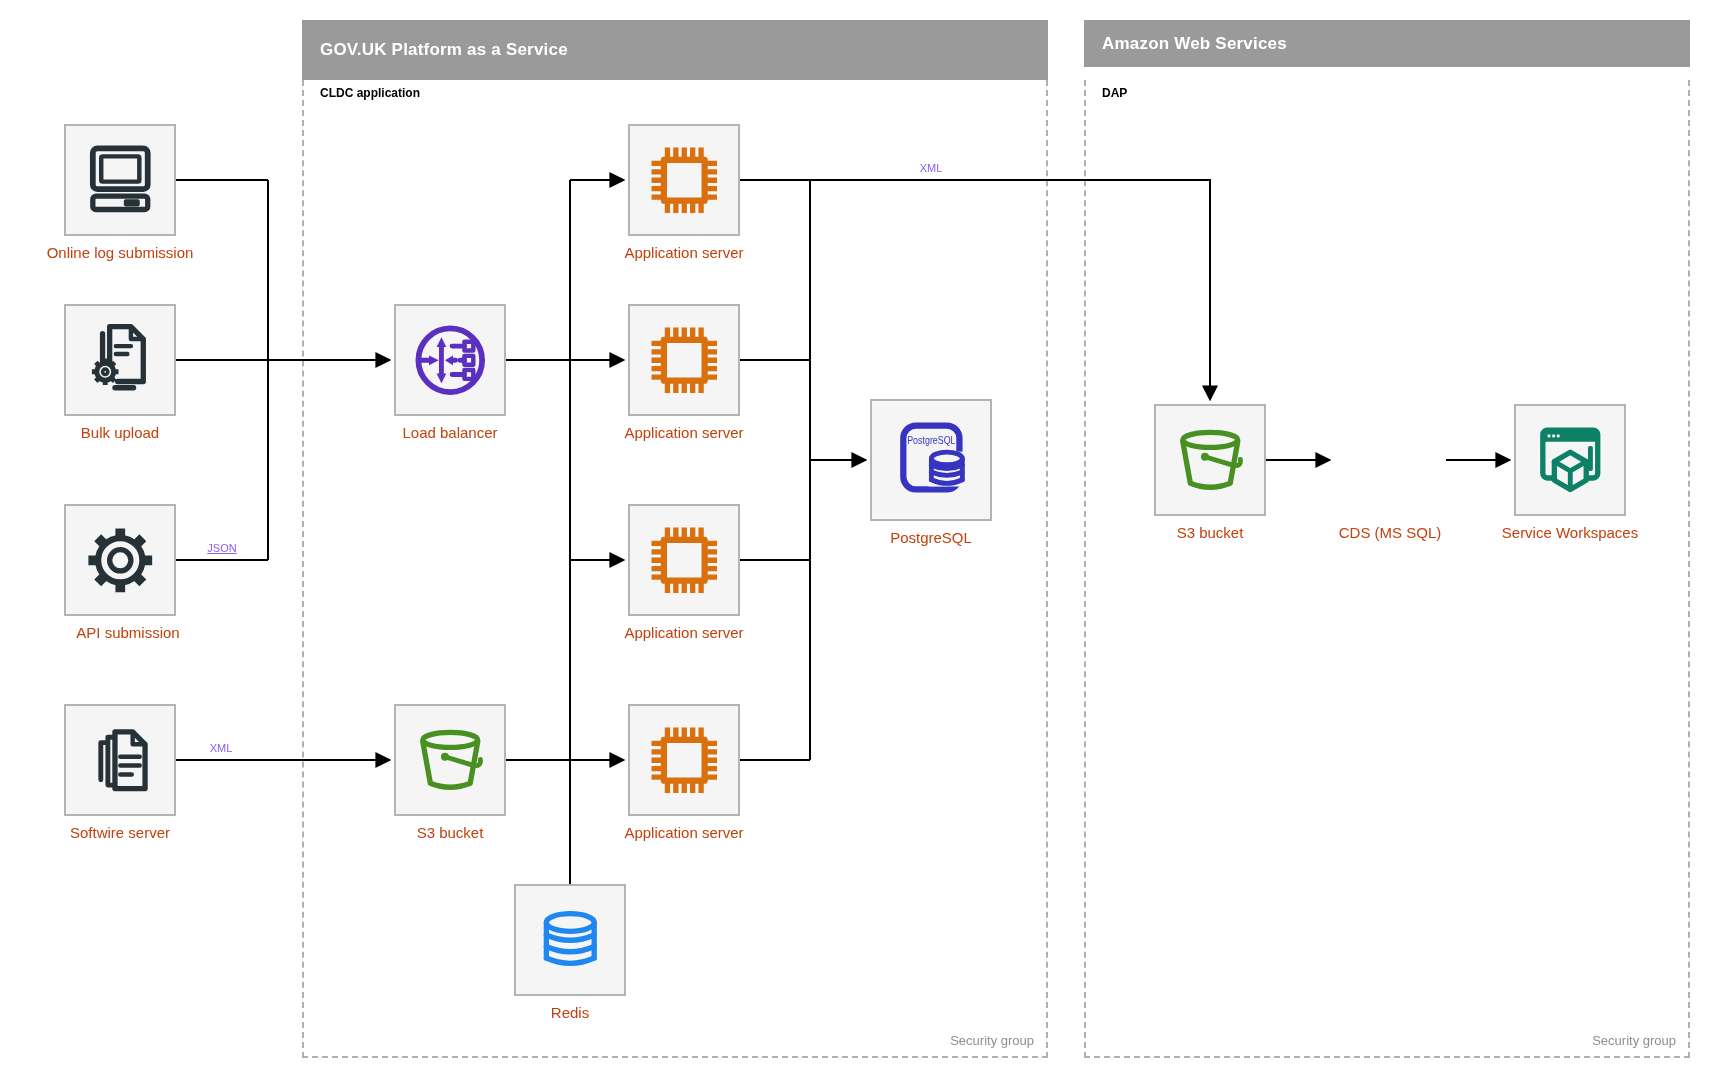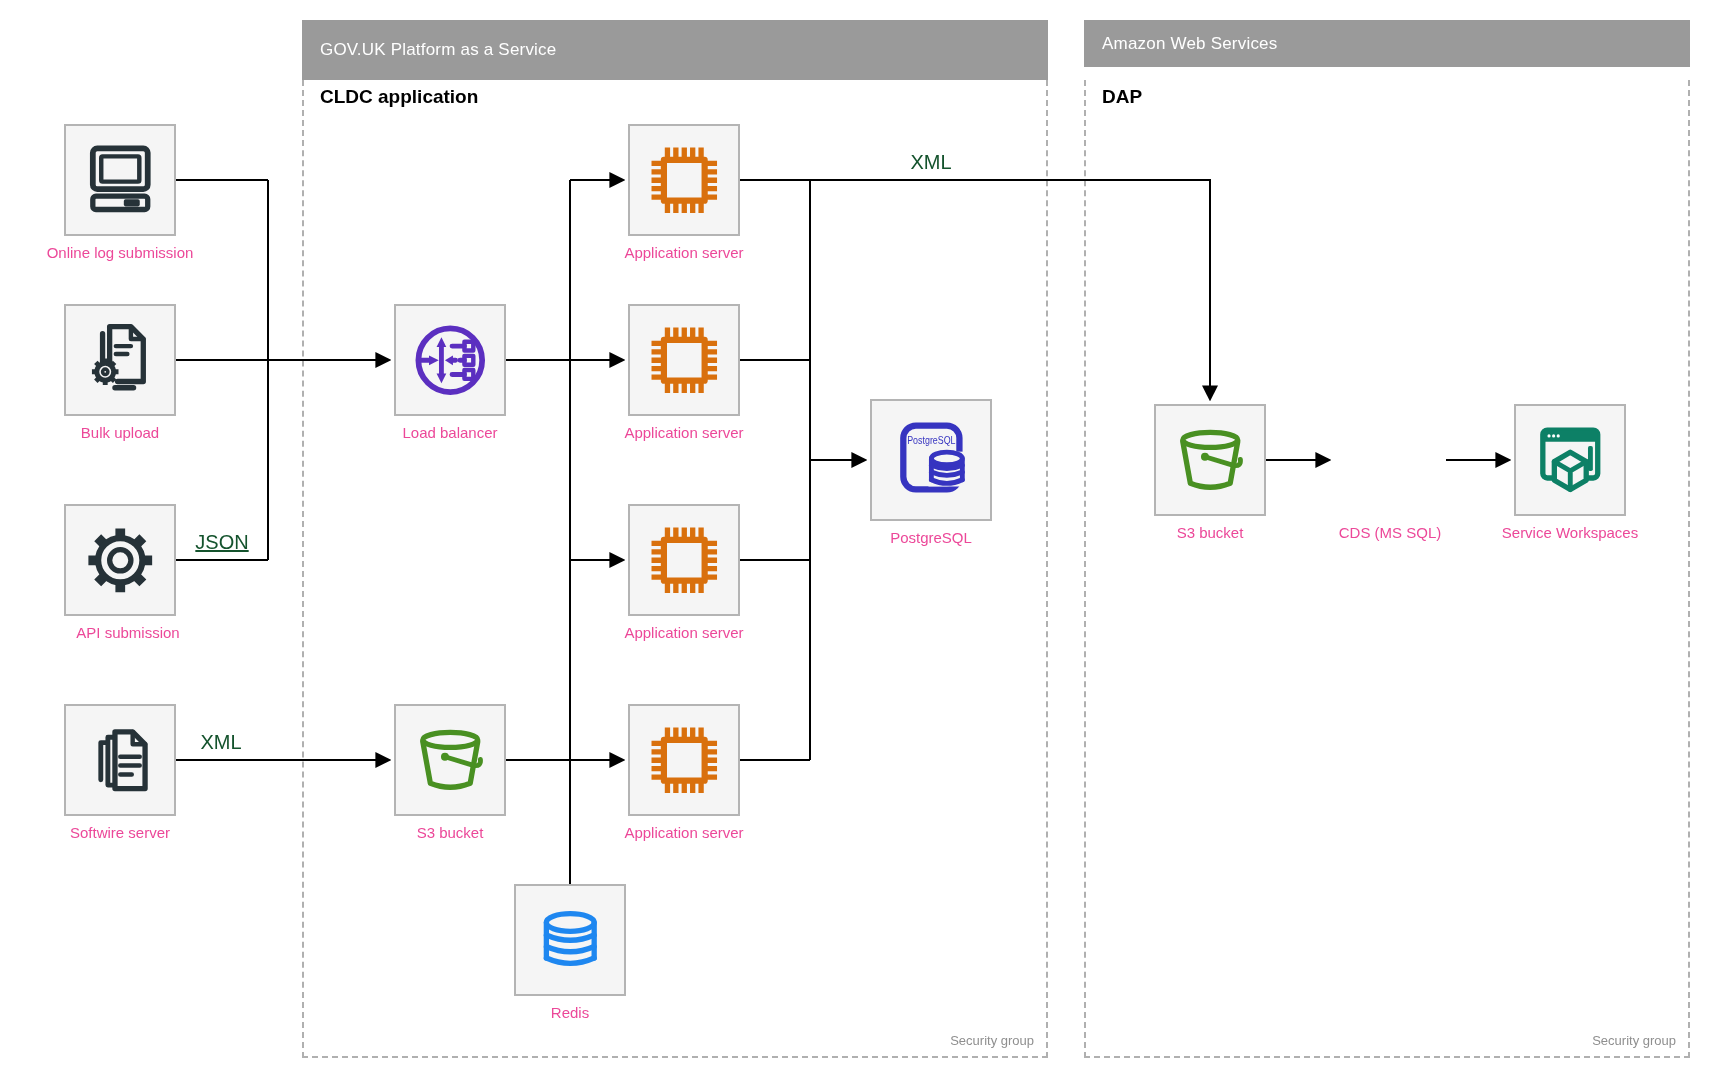--- a/index.html
+++ b/index.html
@@ -1,28 +1,28 @@
 <!DOCTYPE html>
 <html style="--canvas-bg: #ffffff; --header-bg: #9a9a9a; --header-text: #ffffff; --container-border: #b0b0b0; --node-bg: #f5f5f5; --node-border: #b4b4b4; --edge: #000000; --muted-text: #8f8f8f; --dark: #263238; --orange: #d9700d; --purple: #5b2fc0; --green: #499022; --blue: #1e87f0; --indigo: #3634c0; --teal: #0d8066;"><head>
 <meta charset="utf-8">
 <style>
   html,body{margin:0;padding:0;background:#fff;}
   body{font-family:"Liberation Sans","DejaVu Sans",sans-serif;}
   #canvas{position:relative;overflow:hidden;background:var(--canvas-bg,#fff);}
   .container{position:absolute;}
   .container-header{position:absolute;left:0;top:0;right:0;background:var(--header-bg);display:flex;align-items:center;}
-  .container-title{color:var(--header-text);font-weight:normal;font-size:17px;padding-left:18px;letter-spacing:.2px;}
+  .container-title{color:var(--header-text);font-weight:bold;font-size:17px;padding-left:18px;letter-spacing:.2px;}
   .container-body{position:absolute;left:0;right:0;bottom:0;border:2px dashed var(--container-border);border-top:none;}
-  .container-subtitle{position:absolute;left:18px;font-weight:bold;font-size:19px;color:#000;text-align:right;}
+  .container-subtitle{position:absolute;left:18px;font-weight:bold;font-size:12px;color:#000;text-align:right;}
   .container-footer{position:absolute;right:14px;bottom:10px;font-size:13px;color:var(--muted-text);}
   #edges{position:absolute;left:0;top:0;pointer-events:none;}
   .node{position:absolute;background:var(--node-bg);border:2px solid var(--node-border);box-sizing:border-box;display:flex;align-items:center;justify-content:center;}
   .node svg{width:82%;height:82%;display:block;}
-  .node-label{position:absolute;transform:translateX(-50%);white-space:nowrap;font-size:15px;color:#ec4899;}
-  .edge-label{position:absolute;transform:translate(-50%,-100%);white-space:nowrap;font-size:20px;color:#14532d;}
+  .node-label{position:absolute;transform:translateX(-50%);white-space:nowrap;font-size:15px;color:#c2410c;}
+  .edge-label{position:absolute;transform:translate(-50%,-100%);white-space:nowrap;font-size:11px;color:#8b5cf6;}
 </style>
 </head>
 <body>
 
 <div id="canvas" style="width: 1712px; height: 1082px;">
     <div class="container" style="left: 302px; top: 20px; width: 746px; height: 1038px;">
       <div class="container-header" style="height:60px">
         <span class="container-title">GOV.UK Platform as a Service</span>
       </div>
       <div class="container-body" style="top:60px"></div>

